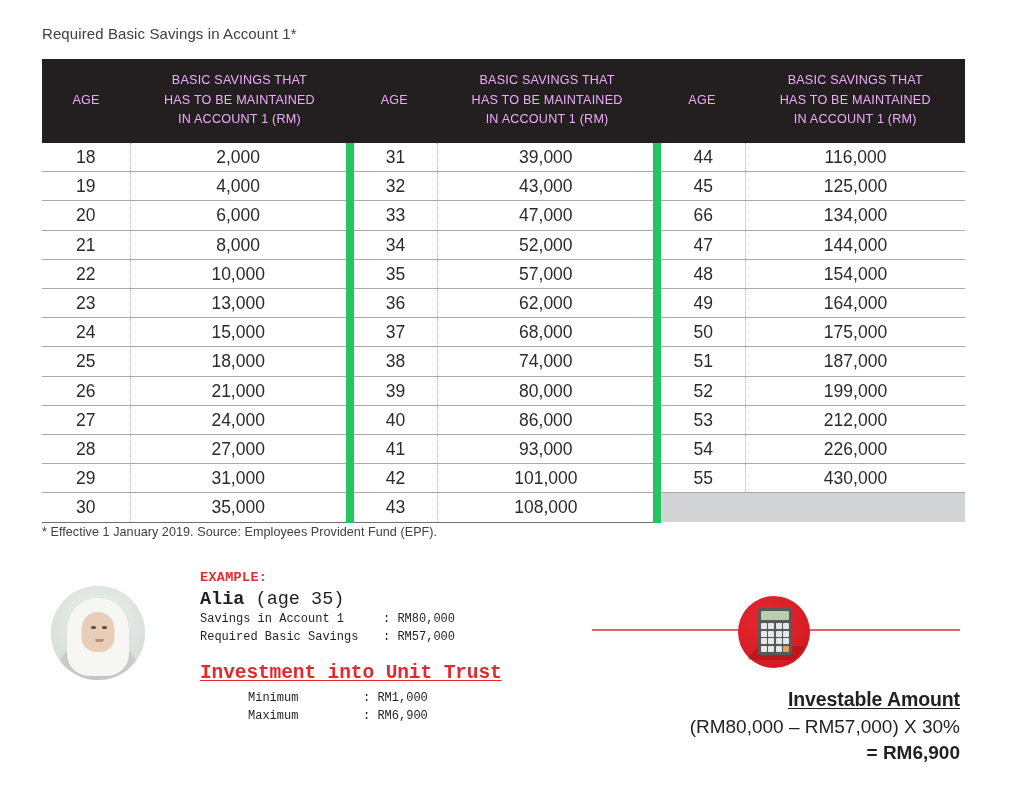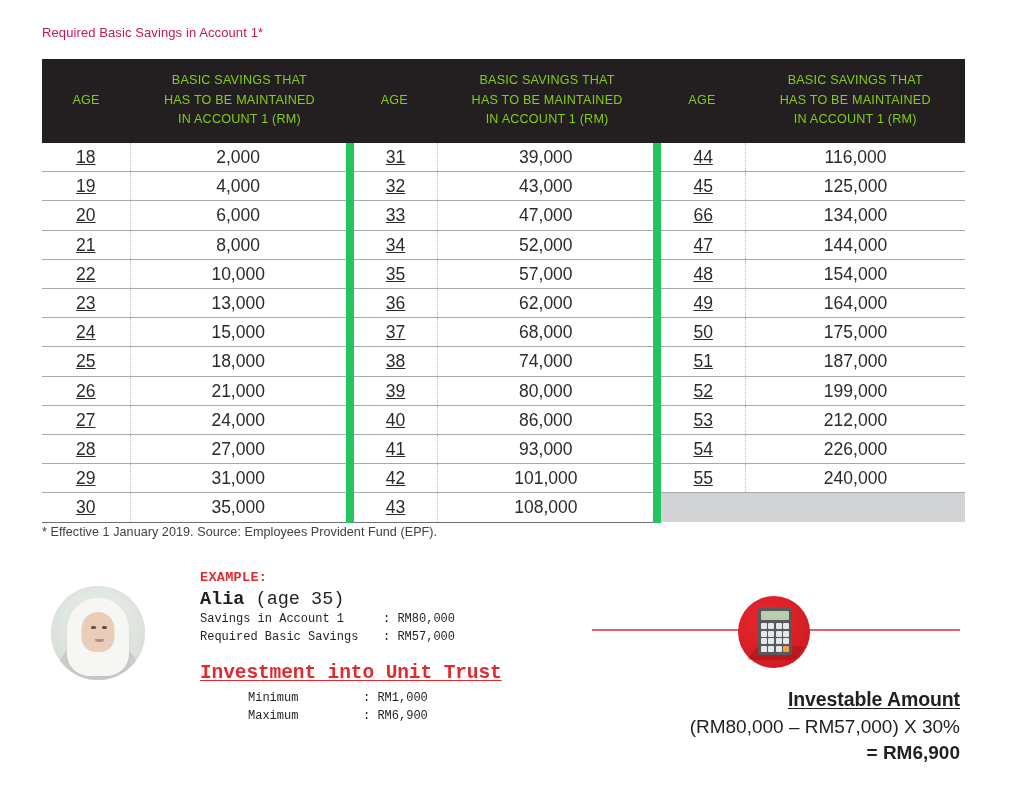--- a/index.html
+++ b/index.html
@@ -10,41 +10,41 @@
     font-family: "Liberation Sans", sans-serif;
     color: #231f20;
     overflow: hidden;
   }
   .page { position: relative; width: 1024px; height: 807px; }
 
   
   .title {
     position: absolute;
     left: 42px; top: 25px;
-    font-size: 13px;
+    font-size: 15px;
     font-weight: 400;
-    color: #be185d;
+    color: #404040;
     letter-spacing: .1px;
     white-space: nowrap;
   }
 
   
   .table-wrap {
     position: absolute;
     left: 42px; top: 59px;
     width: 923px;
   }
   table.savings {
     width: 923px;
     border-collapse: collapse;
     table-layout: fixed;
   }
   table.savings thead th {
     background: #231f20;
-    color: #84cc16;
+    color: #f0abfc;
     font-size: 12.6px;
     font-weight: 400;
     line-height: 1.56;
     letter-spacing: .2px;
     padding: 12px 2px 13px;
     text-align: center;
     vertical-align: middle;
   }
   table.savings thead th.age-h { width: 88px; }
   table.savings thead th.val-h { width: 219px; }
@@ -54,21 +54,21 @@
     font-size: 17.5px;
     font-weight: 400;
     color: #2b2b2b;
     text-align: center;
     height: 28.2px;
     line-height: 28.2px;
     padding: 0;
     border-bottom: 1px solid #a7a9ac;
   }
   table.savings tbody tr:first-child td { border-top: none; }
-  td.age { border-right: 1px dotted #b9bbbd; text-decoration: underline; }
+  td.age { border-right: 1px dotted #b9bbbd; }
   td.grp-start { border-left: 8px solid #22c55e; }
   td.grey-fill {
     background: #d1d3d4;
     border-bottom: none;
   }
   td.grey-fill.age { border-right: none; }
   tbody tr:last-child td { border-bottom: 1px solid #6d6e71; }
   tbody tr:last-child td.grey-fill { border-bottom: none; }
 
   
@@ -369,21 +369,21 @@
             <td class="val">93,000</td>
             <td class="age grp-start">54</td>
             <td class="val">226,000</td>
           </tr>
           <tr>
             <td class="age">29</td>
             <td class="val">31,000</td>
             <td class="age grp-start">42</td>
             <td class="val">101,000</td>
             <td class="age grp-start">55</td>
-            <td class="val">240,000</td>
+            <td class="val">430,000</td>
           </tr>
           <tr>
             <td class="age">30</td>
             <td class="val">35,000</td>
             <td class="age grp-start">43</td>
             <td class="val">108,000</td>
             <td class="age grp-start grey-fill"></td>
             <td class="val grey-fill"></td>
           </tr>
         </tbody>

